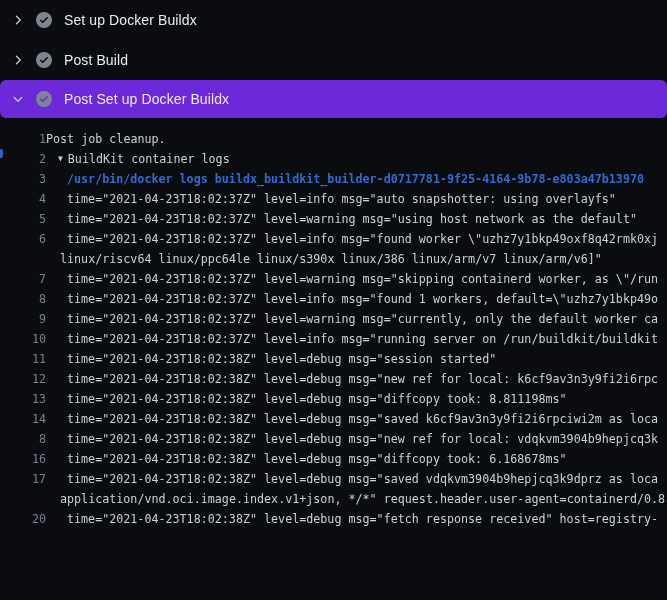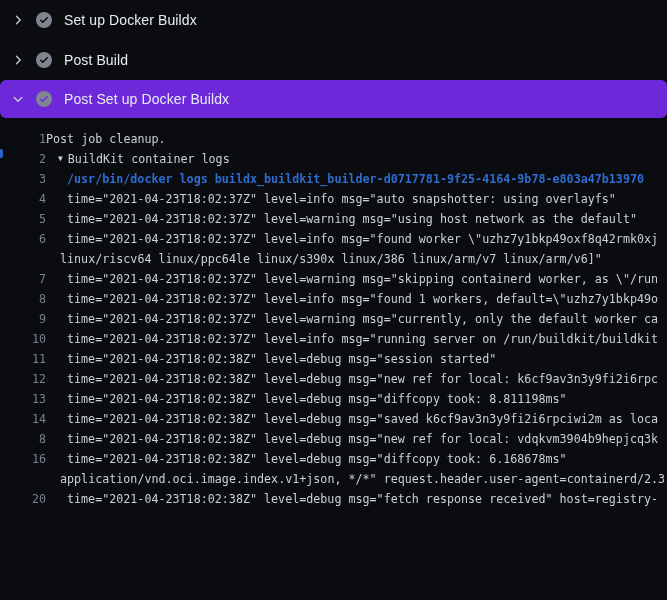--- a/index.html
+++ b/index.html
@@ -224,27 +224,32 @@
     
     <span class="txt">time="2021-04-23T18:02:38Z" level=debug msg="new ref for local: vdqkvm3904b9hepjcq3k</span>
   </div>
 
   <div class="log-line k-child">
     <a class="ln">16</a>
     
     <span class="txt">time="2021-04-23T18:02:38Z" level=debug msg="diffcopy took: 6.168678ms"</span>
   </div>
 
+  <div class="log-line k-child">
+    <a class="ln">17</a>
+    
+    <span class="txt">time="2021-04-23T18:02:38Z" level=debug msg="saved vdqkvm3904b9hepjcq3k9dprz as loca</span>
+  </div>
 
 
 
   <div class="log-line k-cont">
     <a class="ln"></a>
     
-    <span class="txt">application/vnd.oci.image.index.v1+json, */*" request.header.user-agent=containerd/2.3</span>
+    <span class="txt">application/vnd.oci.image.index.v1+json, */*" request.header.user-agent=containerd/0.8</span>
   </div>
 
   <div class="log-line k-child">
     <a class="ln">20</a>
     
     <span class="txt">time="2021-04-23T18:02:38Z" level=debug msg="fetch response received" host=registry-</span>
   </div>
 </div>
 <div class="focus-mark"></div>
 

